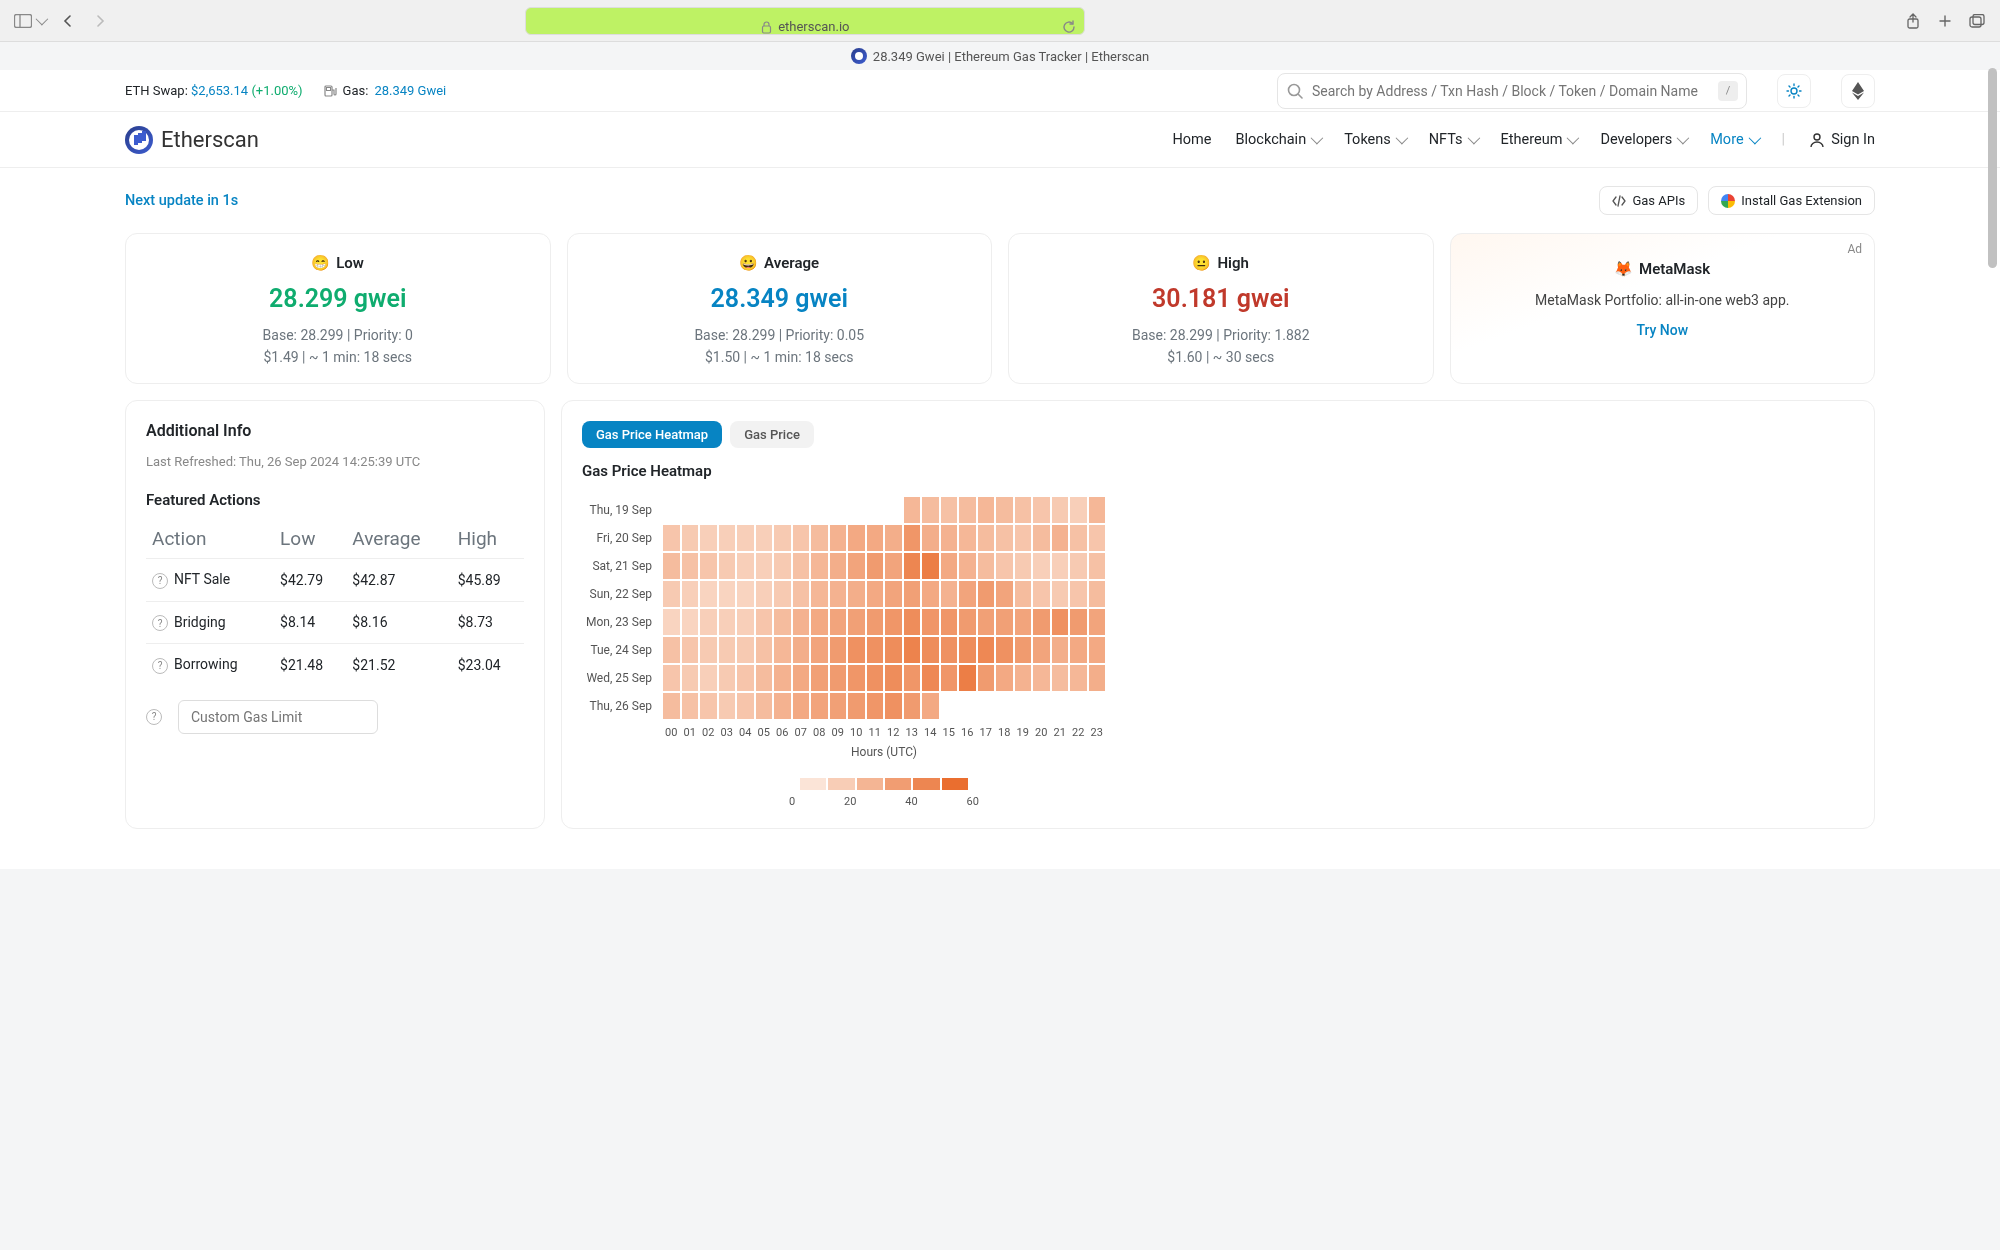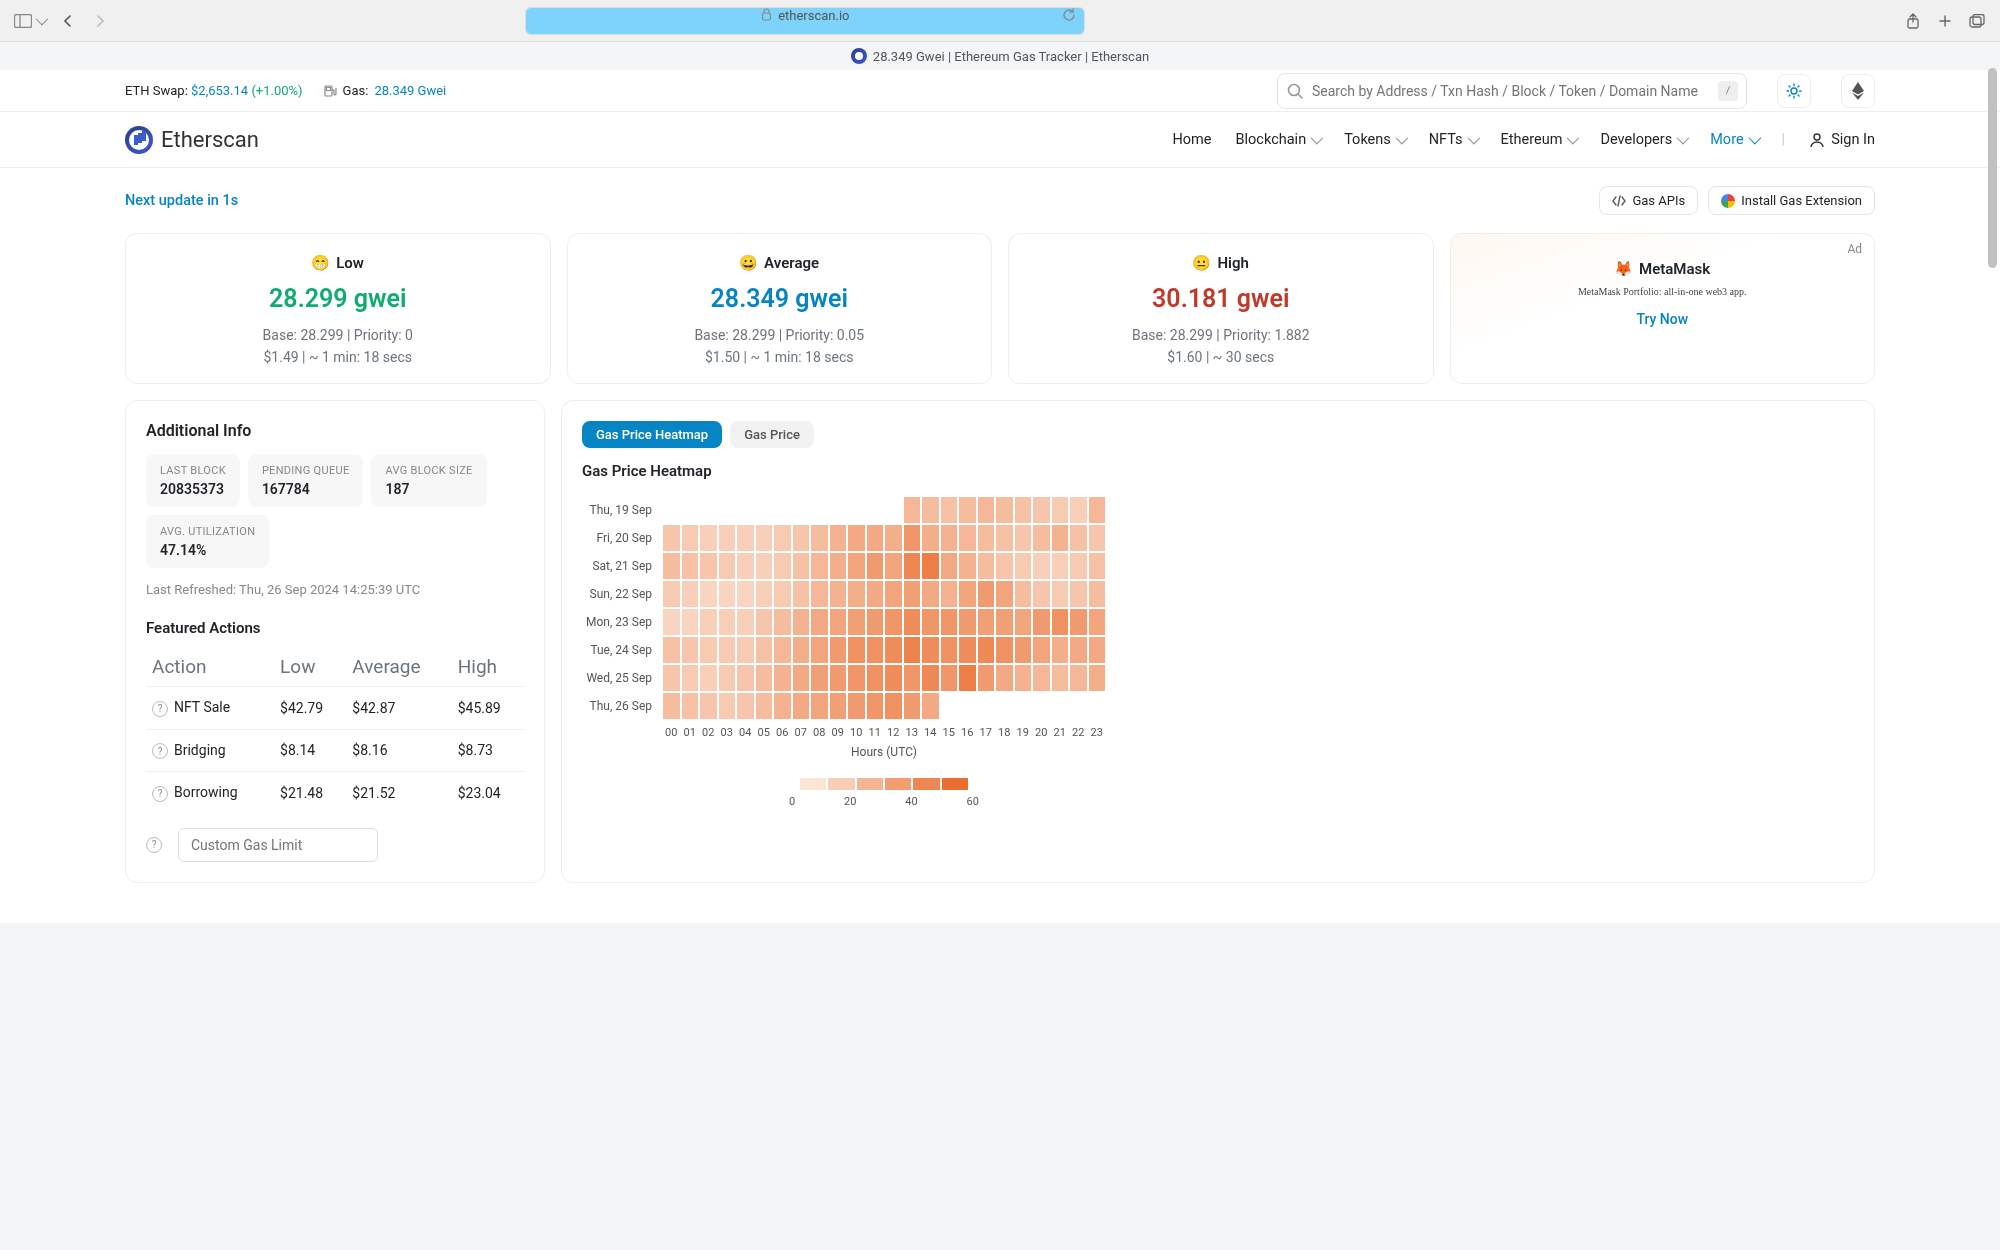--- a/index.html
+++ b/index.html
@@ -3,21 +3,21 @@
 <meta charset="utf-8">
 <style>
 * { margin: 0; padding: 0; box-sizing: border-box; font-family: -apple-system, BlinkMacSystemFont, "Segoe UI", Roboto, sans-serif; }
 body { background: #f4f5f6; color: #212529; }
 
 
 .browser-chrome { height: 42px; background: #f0f0f0; border-bottom: 1px solid #ddd; display: flex; align-items: center; padding: 0 14px; gap: 14px; }
 .chrome-btn { width: 18px; height: 18px; display: flex; align-items: center; justify-content: center; color: #888; }
 .chrome-btn.active { color: #333; }
 .sidebar-toggle { display: flex; gap: 4px; align-items: center; }
-.url-bar { flex: 0 0 560px; margin: 0 auto; height: 28px; background: #7dd3fc; border: 1px solid #ddd; border-radius: 6px; display: flex; align-items: flex-start; justify-content: center; gap: 6px; font-size: 13px; color: #555; position: relative; }
+.url-bar { flex: 0 0 560px; margin: 0 auto; height: 28px; background: #bef264; border: 1px solid #ddd; border-radius: 6px; display: flex; align-items: flex-end; justify-content: center; gap: 6px; font-size: 13px; color: #555; position: relative; }
 .url-bar .refresh { position: absolute; right: 8px; color: #888; }
 .chrome-right { margin-left: auto; display: flex; gap: 14px; }
 
 
 .tab-title { height: 28px; display: flex; align-items: center; justify-content: center; gap: 6px; font-size: 13px; color: #555; background: #f4f5f6; }
 .tab-favicon { width: 16px; height: 16px; border-radius: 50%; background: linear-gradient(135deg, #2a3e8c, #3c5ccf); display:flex; align-items:center; justify-content:center; }
 .tab-favicon::after { content:""; width:8px; height:8px; border-radius:50%; background:#fff; }
 
 
 .page-wrap { background: #fff; }
@@ -67,21 +67,21 @@
 .gas-value { font-size: 25px; font-weight:600; margin-top:12px; }
 .gas-value.low { color:#0Fac6f; }
 .gas-value.avg { color:#0784c3; }
 .gas-value.high { color:#c0392b; }
 .gas-sub { color:#6c757d; font-size:14px; margin-top:14px; }
 .gas-sub + .gas-sub { margin-top:6px; }
 
 .ad-card { background: linear-gradient(160deg, #fff7f0 0%, #fff 40%); border:1px solid #eee; border-radius:12px; padding: 14px 18px; text-align:center; position:relative; }
 .ad-tag { position:absolute; top:8px; right:12px; font-size:12px; color:#888; }
 .ad-brand { font-size:15px; font-weight:600; margin-top:12px; display:flex; align-items:center; justify-content:center; gap:6px;}
-.ad-desc { margin-top:8px; font-size:10px; color:#444;font-family:Liberation Serif, serif; }
+.ad-desc { margin-top:14px; font-size:14px; color:#444; }
 .ad-link { margin-top:14px; color:#0784c3; font-weight:500; font-size:14px; }
 
 
 .lower-row { display:grid; grid-template-columns: 420px 1fr; gap: 16px; margin-top: 16px; }
 .panel { background:#fff; border:1px solid #eee; border-radius:12px; padding: 20px; }
 .panel h3 { font-size:16px; font-weight:600; margin-bottom:14px; }
 .info-grid { display:flex; gap:8px; margin-bottom:14px; flex-wrap:wrap;}
 .info-box { background:#f7f7f7; border-radius:8px; padding:10px 14px; }
 .info-box .lbl { font-size:11px; color:#888; letter-spacing:0.3px; }
 .info-box .val { font-size:14px; font-weight:600; margin-top:4px; }
@@ -320,38 +320,20 @@
             <span>MetaMask</span>
           </div>
       <div class="ad-desc">MetaMask Portfolio: all-in-one web3 app.</div>
       <div class="ad-link">Try Now</div>
     </div>
   </div>
 
   <div class="lower-row">
     <div class="panel">
       <h3>Additional Info</h3>
-      <div class="info-grid" id="info-grid">
-            <div class="info-box">
-              <div class="lbl">LAST BLOCK</div>
-              <div class="val">20835373</div>
-            </div>
-            <div class="info-box">
-              <div class="lbl">PENDING QUEUE</div>
-              <div class="val">167784</div>
-            </div>
-            <div class="info-box">
-              <div class="lbl">AVG BLOCK SIZE</div>
-              <div class="val">187</div>
-            </div>
-            <div class="info-box">
-              <div class="lbl">AVG. UTILIZATION</div>
-              <div class="val">47.14%</div>
-            </div>
-          </div>
       <div class="refreshed">Last Refreshed: Thu, 26 Sep 2024 14:25:39 UTC</div>
       <h4>Featured Actions</h4>
       <table class="actions">
         <thead>
               <tr id="actions-head">
                 <th>Action</th>
                 <th>Low</th>
                 <th>Average</th>
                 <th>High</th>
               </tr>

